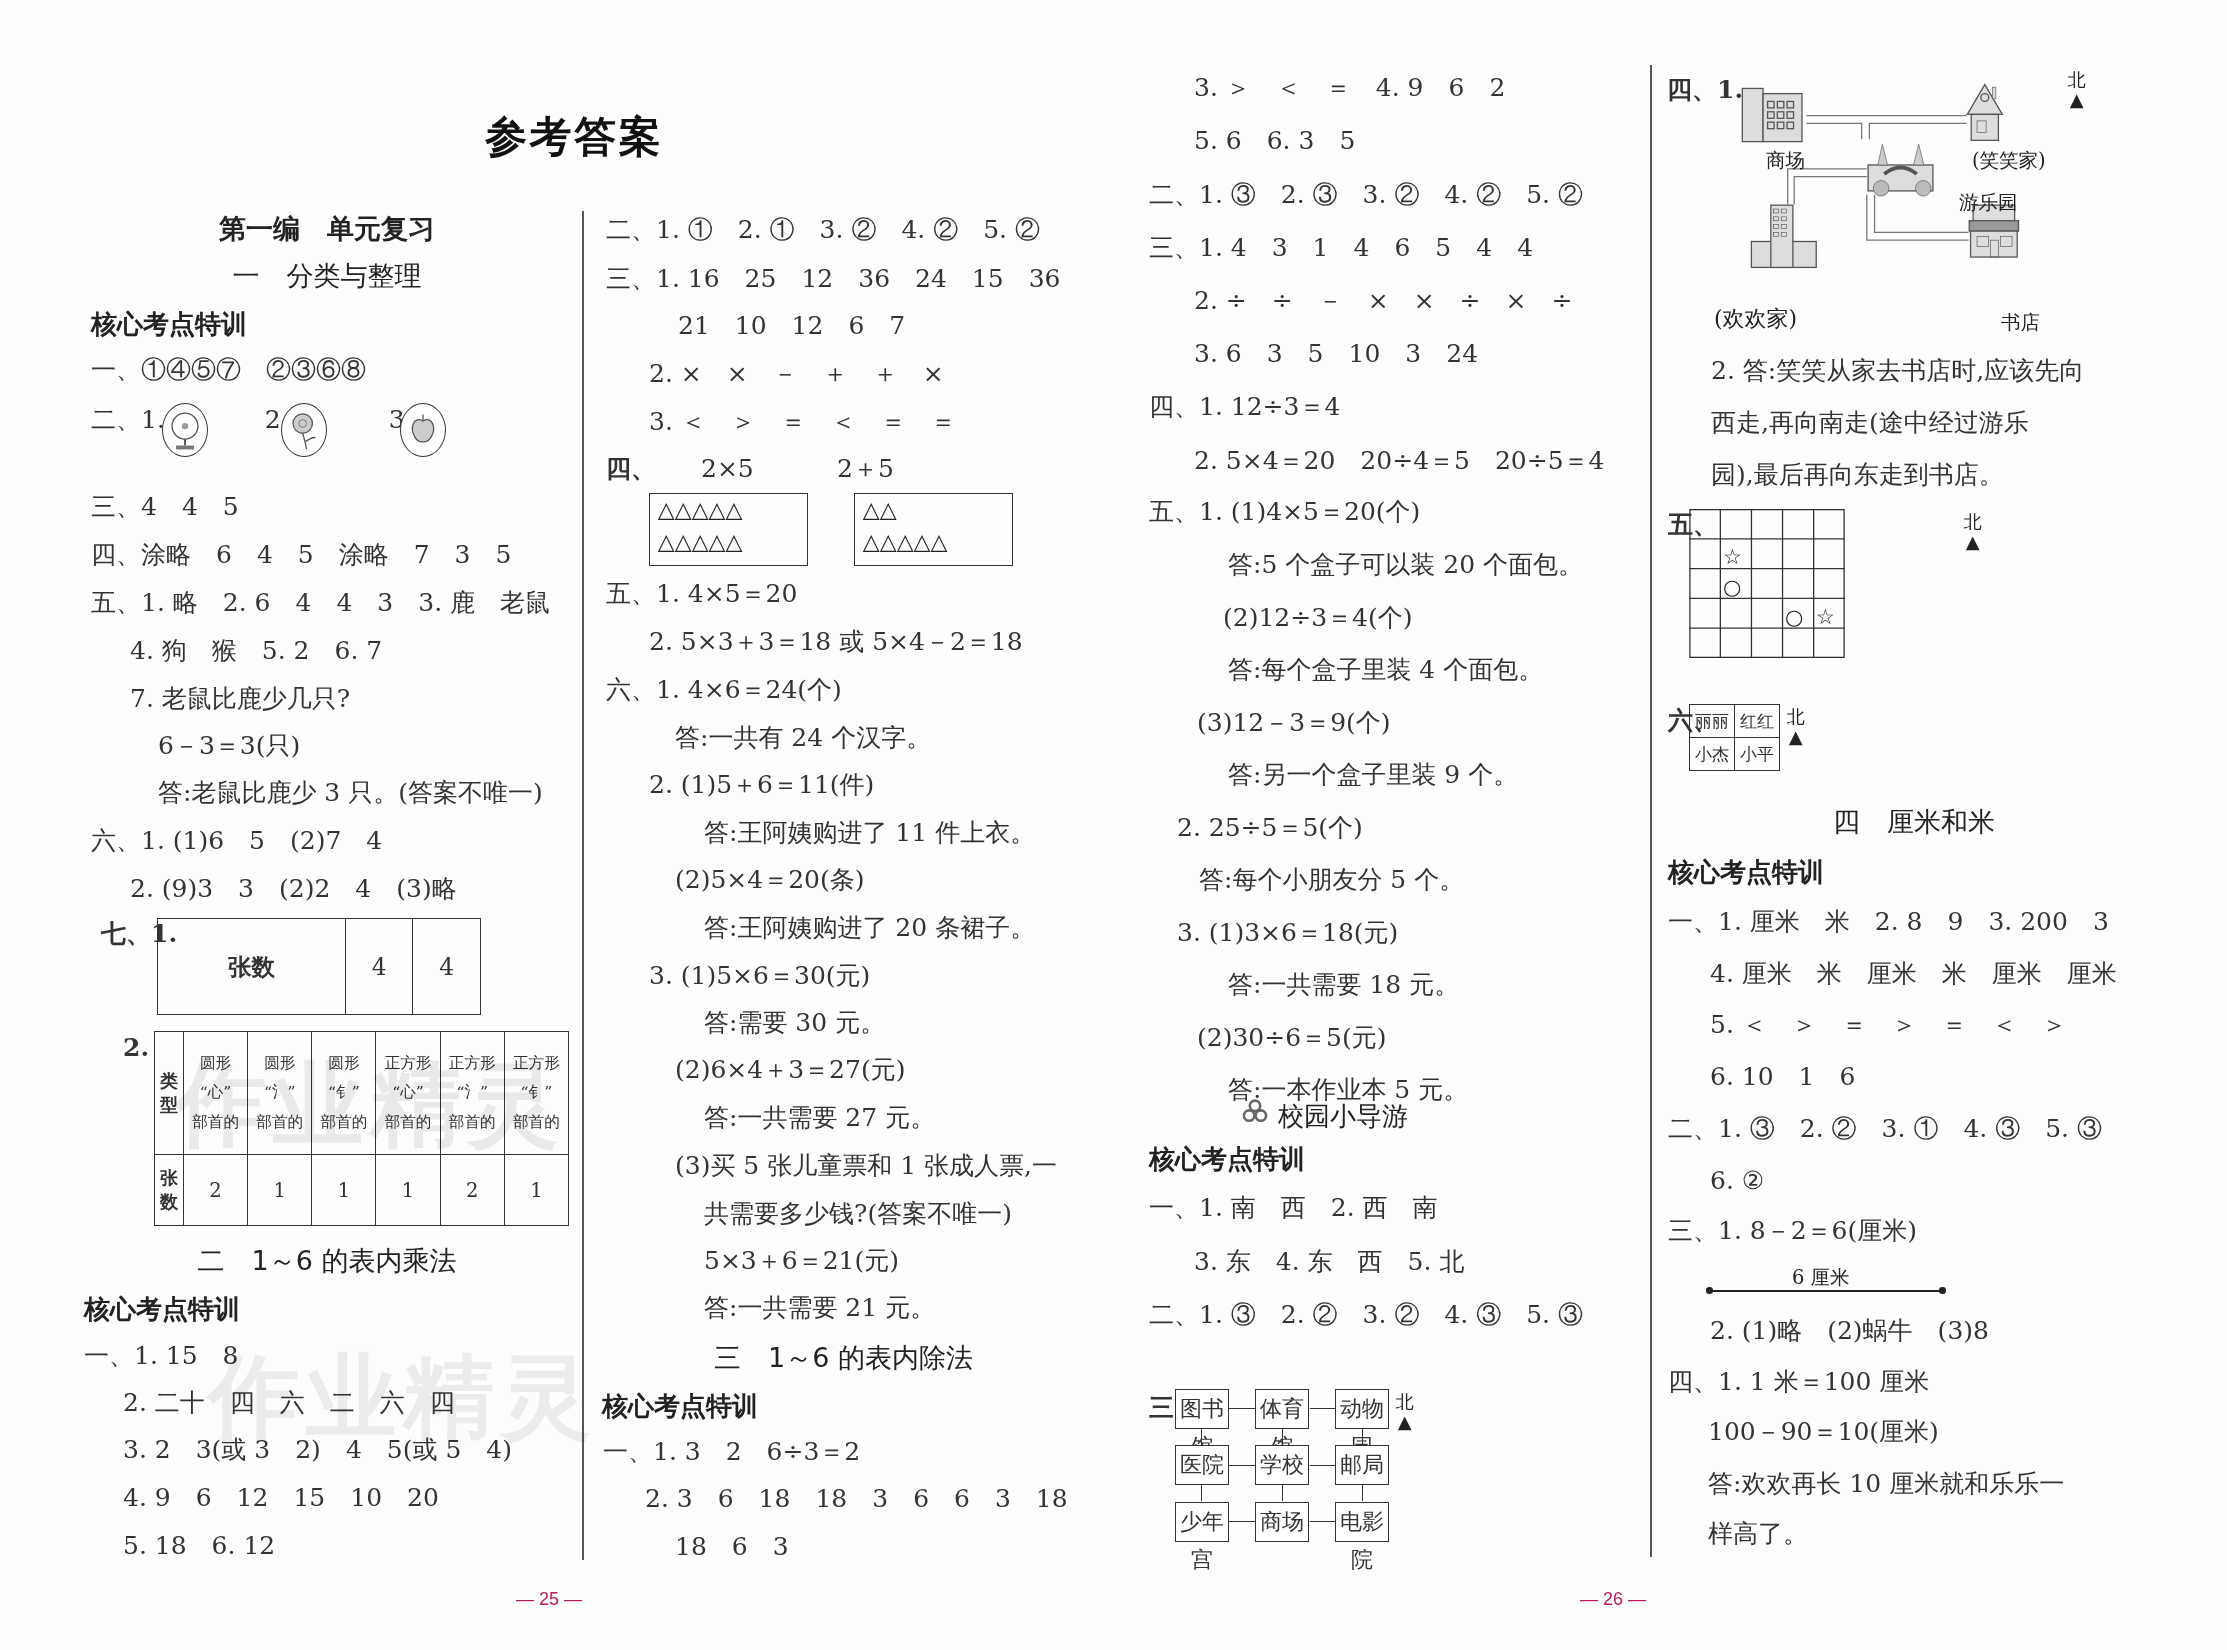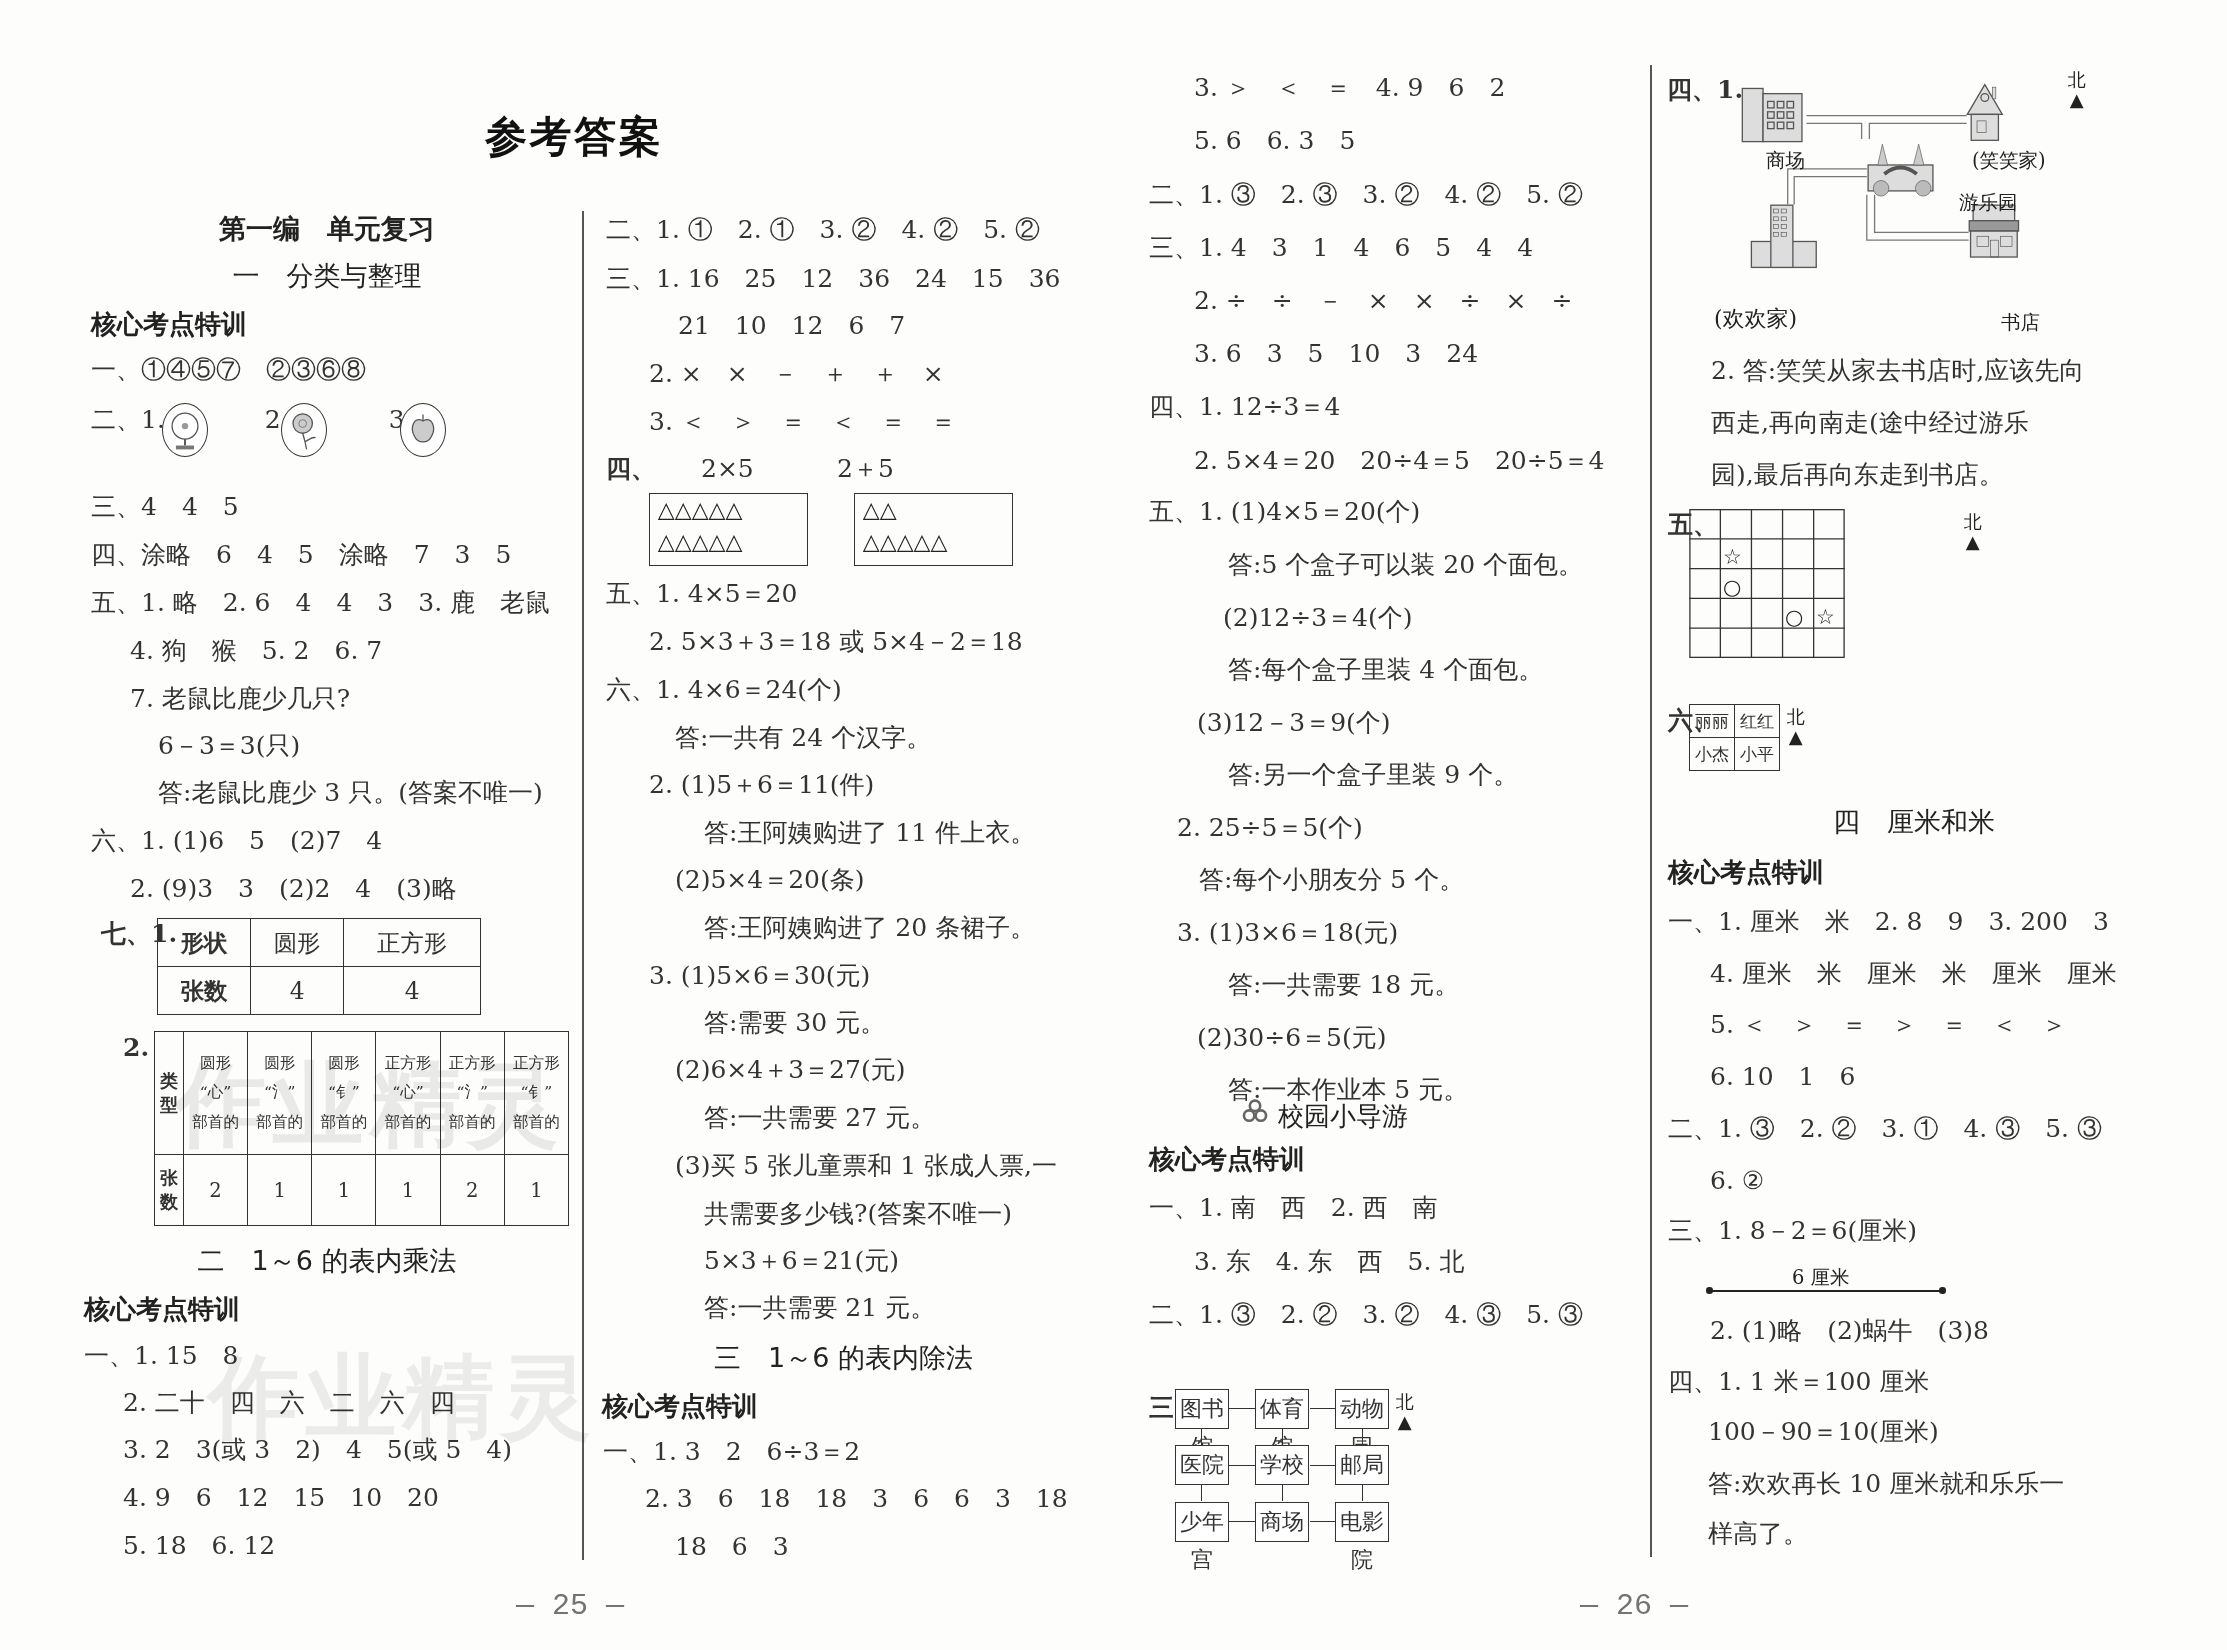--- a/index.html
+++ b/index.html
@@ -11,21 +11,21 @@
   .h2{font-family:"DejaVu Sans","Liberation Sans",sans-serif;font-size:27px;color:#222;text-align:center;white-space:pre;}
   .sub{font-family:"DejaVu Sans","Liberation Sans",sans-serif;font-weight:bold;font-size:26px;color:#222;}
   .line{position:absolute;white-space:pre;line-height:1;font-size:25px;color:#333;}
   .vdiv{position:absolute;width:1.9px;background:#555;}
   table.grid{border-collapse:collapse;position:absolute;}
   table.grid td{border:1.9px solid #333;text-align:center;font-size:23.4px;color:#333;}
   .box{position:absolute;border:1.3px solid #333;background:#fff;text-align:center;font-size:22px;color:#333;line-height:38px;height:38px;}
   .hl{position:absolute;height:1.3px;background:#333;}
   .vl{position:absolute;width:1.3px;background:#333;}
   .north{position:absolute;text-align:center;font-size:18px;color:#222;line-height:1.1;}
-  .pageno{font-family:Liberation Mono, monospace;font-size:30px;color:#737373;white-space:pre;}
+  .pageno{font-family:Liberation Sans, sans-serif;font-size:18px;color:#be185d;white-space:pre;}
   .bld{font-weight:bold;}
 </style>
 </head>
 <body>
 
 <div class="abs title" style="left:485px;top:109px;">参考答案</div>
 
 <div class="vdiv" style="left:582px;top:211px;height:1349px;"></div>
 <div class="vdiv" style="left:1650px;top:65px;height:1492px;"></div>
 
@@ -65,25 +65,20 @@
 <div class="line" style="left:130px;top:638px;">4. 狗　猴　5. 2　6. 7</div>
 <div class="line" style="left:130px;top:686px;">7. 老鼠比鹿少几只?</div>
 <div class="line" style="left:158px;top:733px;">6－3＝3(只)</div>
 <div class="line" style="left:158px;top:780px;">答:老鼠比鹿少 3 只。(答案不唯一)</div>
 <div class="line" style="left:91px;top:828px;">六、1. (1)6　5　(2)7　4</div>
 <div class="line" style="left:130px;top:876px;">2. (9)3　3　(2)2　4　(3)略</div>
 
 <div class="line bld" style="left:88px;top:921px;margin-left:13px;">七、1.</div>
 <table class="grid" style="left:157px;top:918px;width:324px;height:97px;">
   <tbody>
-      <tr>
-    <td style="font-weight:bold;">形状</td>
-    <td>圆形</td>
-    <td>正方形</td>
-  </tr>
   <tr>
     <td style="font-weight:bold;">张数</td>
     <td>4</td>
     <td>4</td>
   </tr>
 </tbody>
   </table>
 
 <div class="line bld" style="left:123px;top:1035px;">2.</div>
 <table class="grid" style="left:154px;top:1031px;width:415px;height:195px;">

